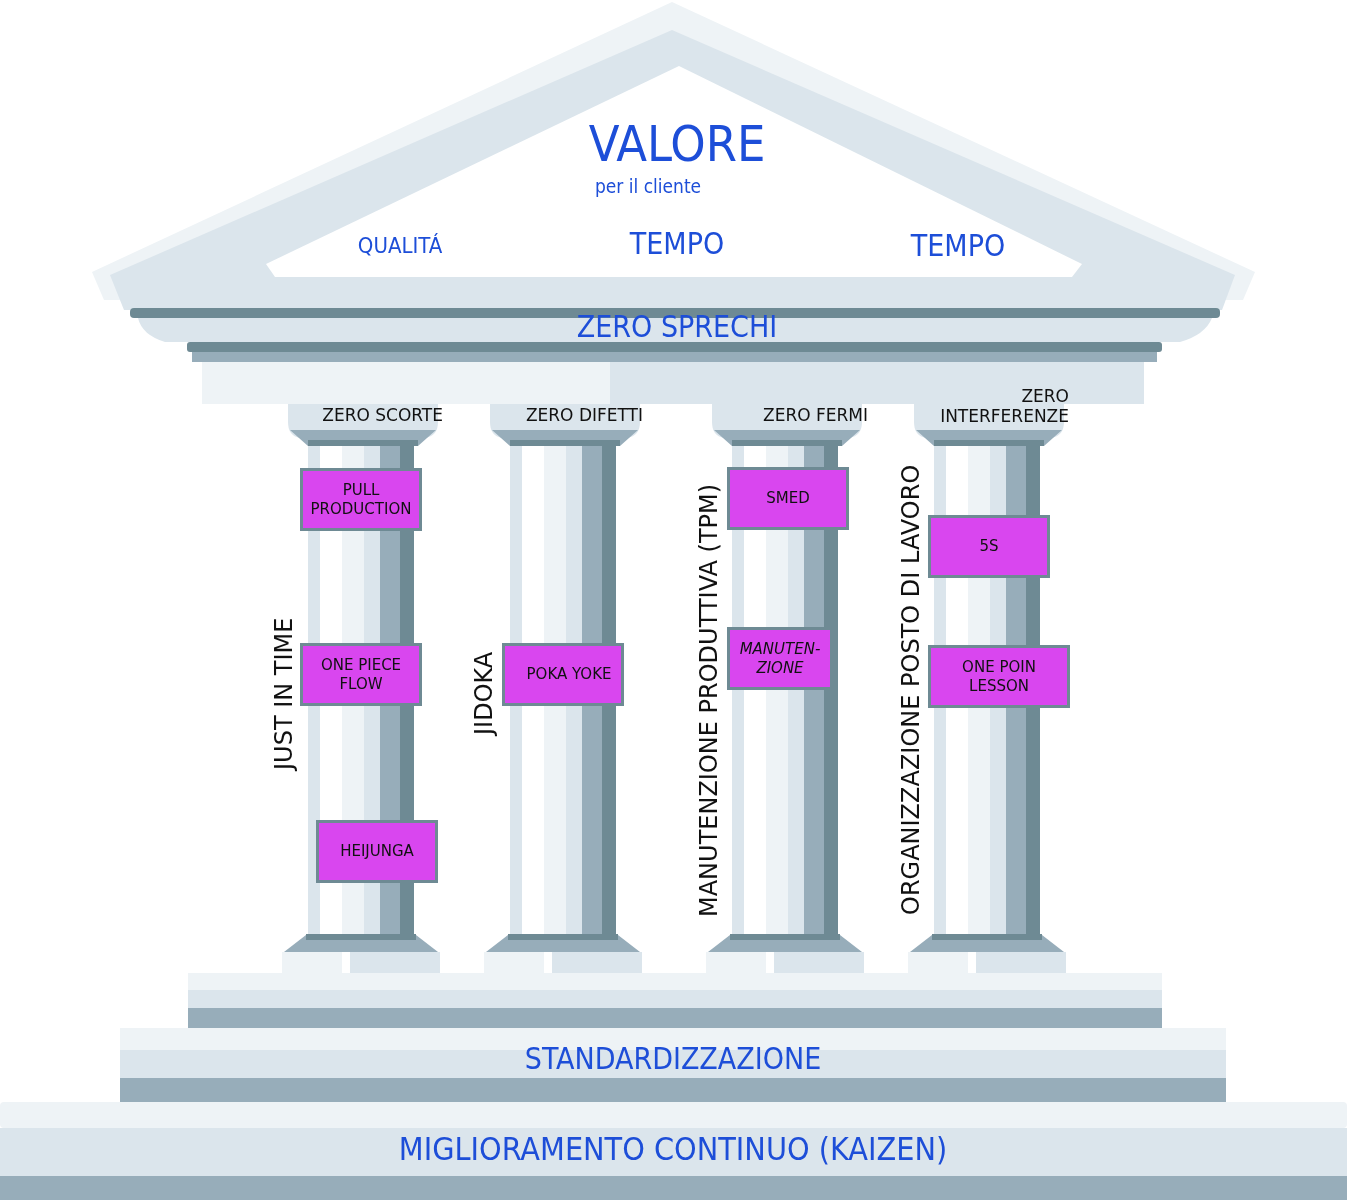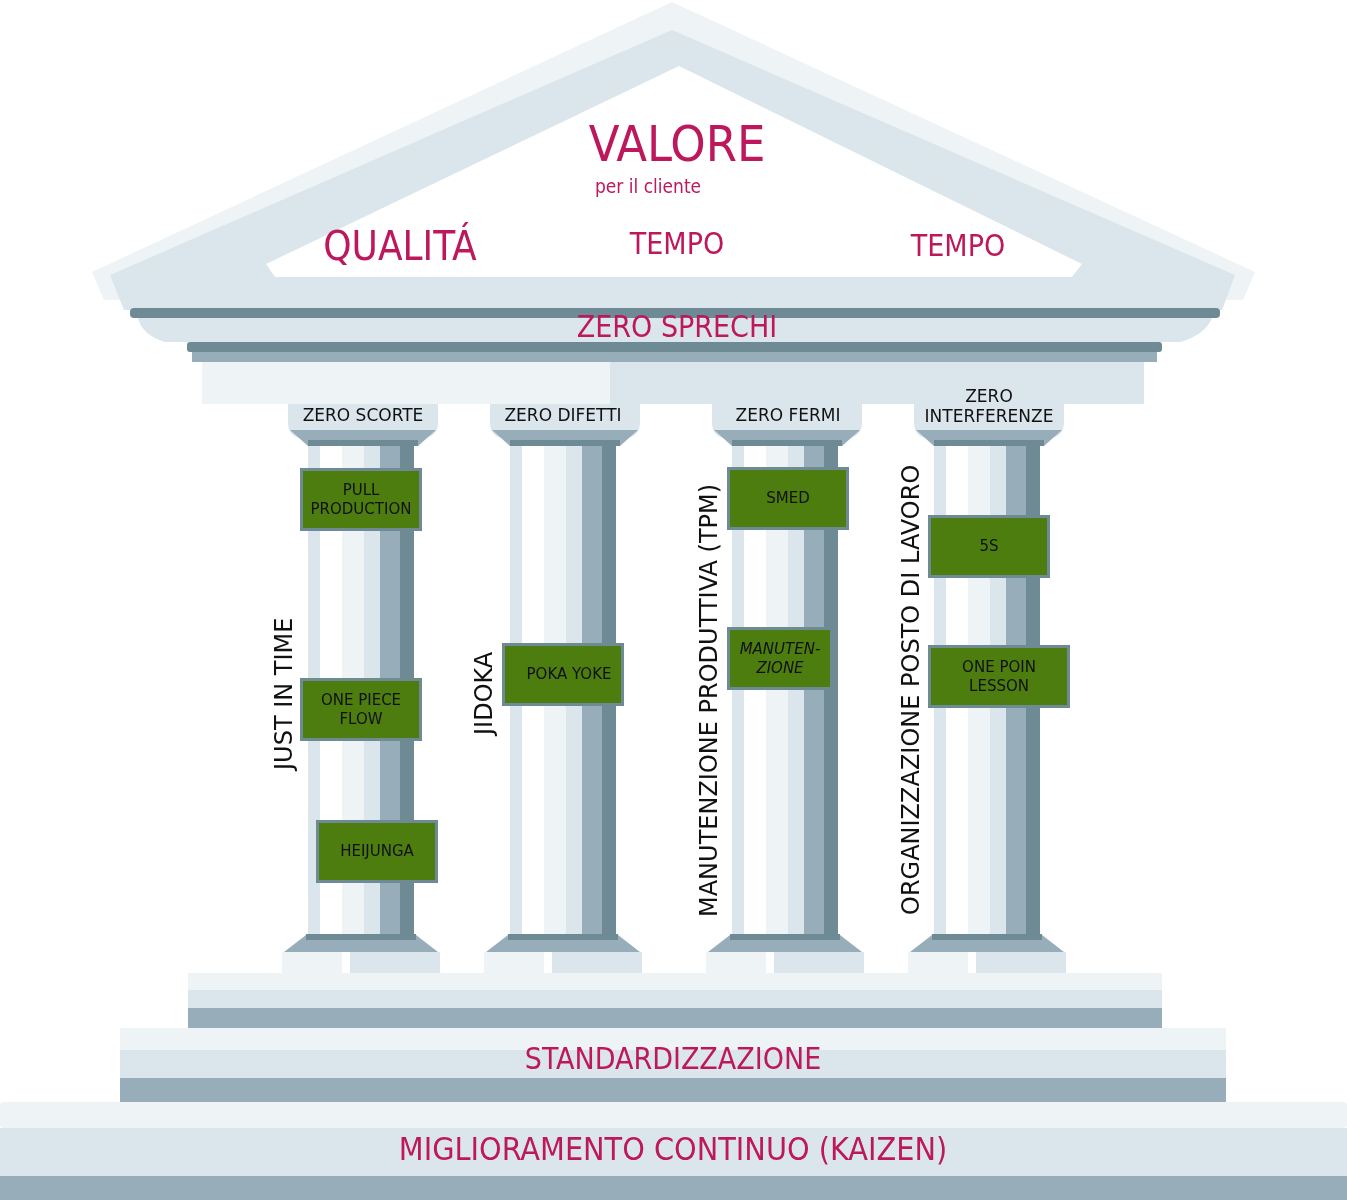--- a/index.html
+++ b/index.html
@@ -1,25 +1,25 @@
 <!DOCTYPE html>
 <html><head>
 <meta charset="utf-8">
 <style>
   html, body { margin:0; padding:0; background:#ffffff; }
   body { width:1347px; height:1200px; position:relative; overflow:hidden;
          font-family:"DejaVu Sans Condensed","DejaVu Sans", sans-serif; color:#111; }
-  .txt { position:absolute; white-space:nowrap; text-align:center; color:#be185d; }
+  .txt { position:absolute; white-space:nowrap; text-align:center; color:#1d4ed8; }
   svg.bg { position:absolute; left:0; top:0; }
-  .box { position:absolute; background:#4d7c0f; border:3px solid #6e8a94; box-sizing:border-box;
+  .box { position:absolute; background:#d946ef; border:3px solid #6e8a94; box-sizing:border-box;
          display:flex; align-items:center; justify-content:center; text-align:center;
          font-size:15px; line-height:19px; color:#111; font-family:"DejaVu Sans","Liberation Sans",sans-serif; }
   .vert { position:absolute; white-space:nowrap; font-size:24px; transform-origin:left top;
           transform:rotate(-90deg); color:#111; font-family:"DejaVu Sans","Liberation Sans",sans-serif; }
-  .cap { position:absolute; font-size:17px; line-height:20px; text-align:center; width:160px;
+  .cap { position:absolute; font-size:17px; line-height:20px; text-align:right; width:160px;
          font-family:"DejaVu Sans","Liberation Sans",sans-serif; color:#111; }
 </style>
 </head>
 <body>
 
 <svg class="bg" width="1347" height="1200" viewBox="0 0 1347 1200">
 
   <path d="M672 2 L1255 272 L1243 300 L104 300 L92 272 Z" fill="#eef3f6"></path>
   <path d="M672 30 L1235 275 L1222 310 L124 310 L110 275 Z" fill="#dbe5ec"></path>
   <path d="M679 66 L1082 264 L1072 277 L275 277 L266 264 Z" fill="#ffffff"></path>
@@ -100,40 +100,40 @@
   <rect x="120" y="1050" width="1106" height="28" fill="#dbe5ec"></rect>
   <rect x="120" y="1078" width="1106" height="24" fill="#97adba"></rect>
 
   <rect x="0" y="1102" width="1347" height="26" rx="4" fill="#eef3f6"></rect>
   <rect x="0" y="1128" width="1347" height="48" fill="#dbe5ec"></rect>
   <rect x="0" y="1176" width="1347" height="24" fill="#97adba"></rect>
 </svg>
 
 <div class="txt" style="left:527px; top:115px; width:300px; font-size:50px; line-height:58px;">VALORE</div>
 <div class="txt" style="left:498px; top:174px; width:300px; font-size:19px; line-height:24px;">per il cliente</div>
-<div class="txt" style="left:300px; top:228px; width:200px; font-size:40px; line-height:36px;">QUALITÁ</div>
+<div class="txt" style="left:300px; top:228px; width:200px; font-size:22px; line-height:36px;">QUALITÁ</div>
 <div class="txt" style="left:577px; top:226px; width:200px; font-size:30px; line-height:36px;">TEMPO</div>
 <div class="txt" style="left:858px; top:228px; width:200px; font-size:30px; line-height:36px;">TEMPO</div>
 
 <div class="txt" style="left:477px; top:309px; width:400px; font-size:30px; line-height:36px;">ZERO SPRECHI</div>
 
 <div class="cap" style="left:283px; top:405px;">ZERO SCORTE</div>
 <div class="cap" style="left:483px; top:405px;">ZERO DIFETTI</div>
 <div class="cap" style="left:708px; top:405px;">ZERO FERMI</div>
 <div class="cap" style="left:909px; top:386px; white-space:pre-line;">ZERO
 INTERFERENZE</div>
 
 <div class="vert" style="left:270px; top:770px;">JUST IN TIME</div>
 <div class="vert" style="left:470px; top:735px;">JIDOKA</div>
 <div class="vert" style="left:695px; top:917px;">MANUTENZIONE PRODUTTIVA (TPM)</div>
 <div class="vert" style="left:897px; top:915px;">ORGANIZZAZIONE POSTO DI LAVORO</div>
 
 <div class="box" style="left:300px; top:468px; width:122px; height:63px; white-space:pre-line;">PULL
 PRODUCTION</div>
-<div class="box" style="left:300px; top:643px; width:122px; height:63px; white-space:pre-line;margin-top:35px;">ONE PIECE
+<div class="box" style="left:300px; top:643px; width:122px; height:63px; white-space:pre-line;">ONE PIECE
 FLOW</div>
 <div class="box" style="left:316px; top:820px; width:122px; height:63px; white-space:pre-line;">HEIJUNGA</div>
 
 <div class="box" style="left:502px; top:643px; width:122px; height:63px; white-space:pre-line;padding-left:12px;">POKA YOKE</div>
 
 <div class="box" style="left:727px; top:467px; width:122px; height:63px; white-space:pre-line;">SMED</div>
 <div class="box" style="left:727px; top:627px; width:106px; height:63px; white-space:pre-line;font-style:italic;">MANUTEN-
 ZIONE</div>
 
 <div class="box" style="left:928px; top:467px; width:122px; height:63px; white-space:pre-line;margin-top:48px;">5S</div>

